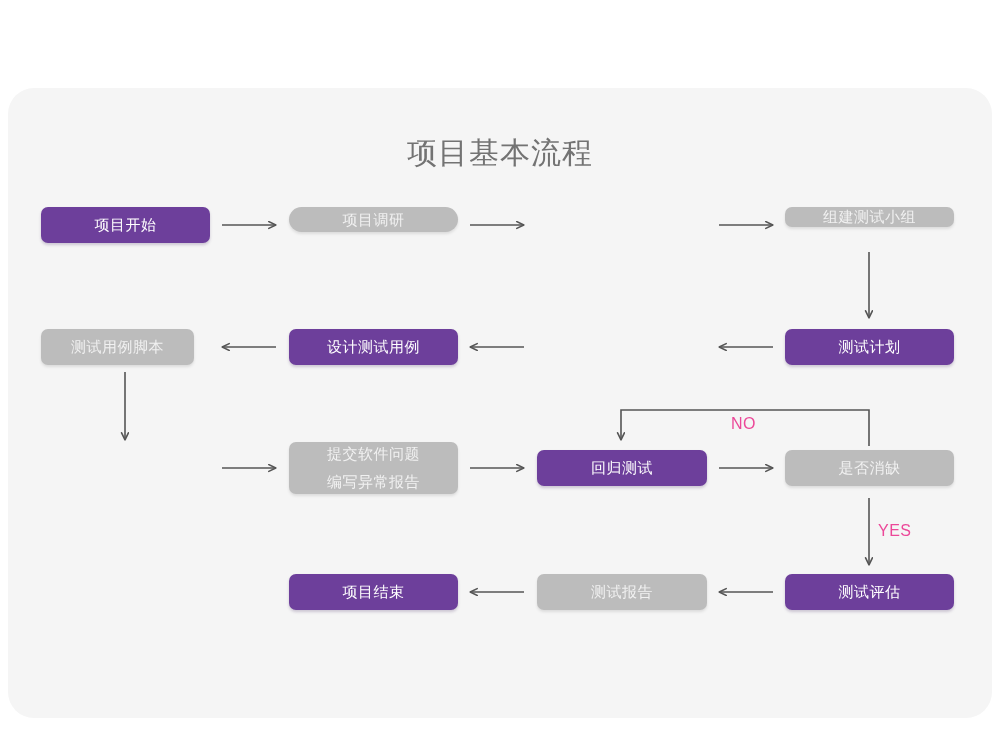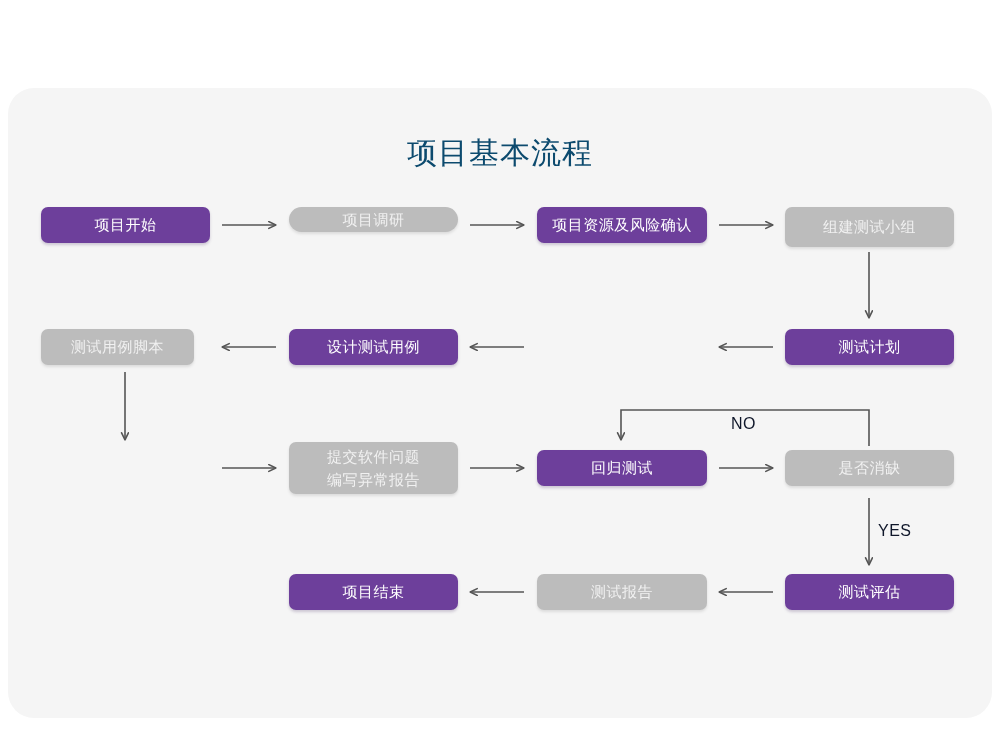--- a/index.html
+++ b/index.html
@@ -28,21 +28,21 @@
     background: #f5f5f5;
     border-radius: 26px;
   }
   #title {
     position: absolute;
     left: 0;
     top: 133px;
     width: 1000px;
     text-align: center;
     font-size: 30px;
-    color: #0c4a6e;
+    color: #737373;
     letter-spacing: 1px;
     font-weight: 400;
     line-height: 40px;
     white-space: nowrap;
   }
   .node {
     position: absolute;
     display: flex;
     align-items: center;
     justify-content: center;
@@ -68,21 +68,21 @@
     position: absolute;
     left: 0;
     top: 0;
     width: 1000px;
     height: 750px;
     pointer-events: none;
   }
   .edge-label {
     position: absolute;
     font-size: 16px;
-    color: #0f172a;
+    color: #ec4899;
     letter-spacing: 0.5px;
     line-height: 18px;
     white-space: nowrap;
   }
 </style>
 </head>
 <body>
 
 <div id="canvas">
 
@@ -149,28 +149,27 @@
     <g>
       <line x1="524" y1="592" x2="470" y2="592" stroke="#555555" stroke-width="1.6" marker-end="url(#ah)"></line>
     </g>
   </svg>
 
   <div class="edge-label" style="left:731px; top:415px;">NO</div>
   <div class="edge-label" style="left:878px; top:522px;">YES</div>
 
   <div class="node purple" style="left:41px;  top:207px; width:169px; height:36px;">项目开始</div>
   <div class="node gray" style="left:289px; top:207px; width:169px; height:25px;border-radius:14px;">项目调研</div>
-  <div class="node purple" style="left:537px; top:207px; width:170px; height:36px;">项目资源及风险确认</div>
-  <div class="node gray" style="left:785px; top:207px; width:169px; height:40px;">组建测试小组</div>
+  <div class="node gray" style="left:785px; top:207px; width:169px; height:20px;">组建测试小组</div>
 
   <div class="node gray" style="left:41px;  top:329px; width:153px; height:36px;">测试用例脚本</div>
   <div class="node purple" style="left:289px; top:329px; width:169px; height:36px;">设计测试用例</div>
   <div class="node purple" style="left:785px; top:329px; width:169px; height:36px;">测试计划</div>
 
-  <div class="node gray" style="left:289px; top:442px; width:169px; height:52px; line-height:23px;">提交软件问题
+  <div class="node gray" style="left:289px; top:442px; width:169px; height:52px; line-height:28px;">提交软件问题
 编写异常报告</div>
   <div class="node purple" style="left:537px; top:450px; width:170px; height:36px;">回归测试</div>
   <div class="node gray" style="left:785px; top:450px; width:169px; height:36px;">是否消缺</div>
 
   <div class="node purple" style="left:289px; top:574px; width:169px; height:36px;">项目结束</div>
   <div class="node gray" style="left:537px; top:574px; width:170px; height:36px;">测试报告</div>
   <div class="node purple" style="left:785px; top:574px; width:169px; height:36px;">测试评估</div>
 
 </div>
 

